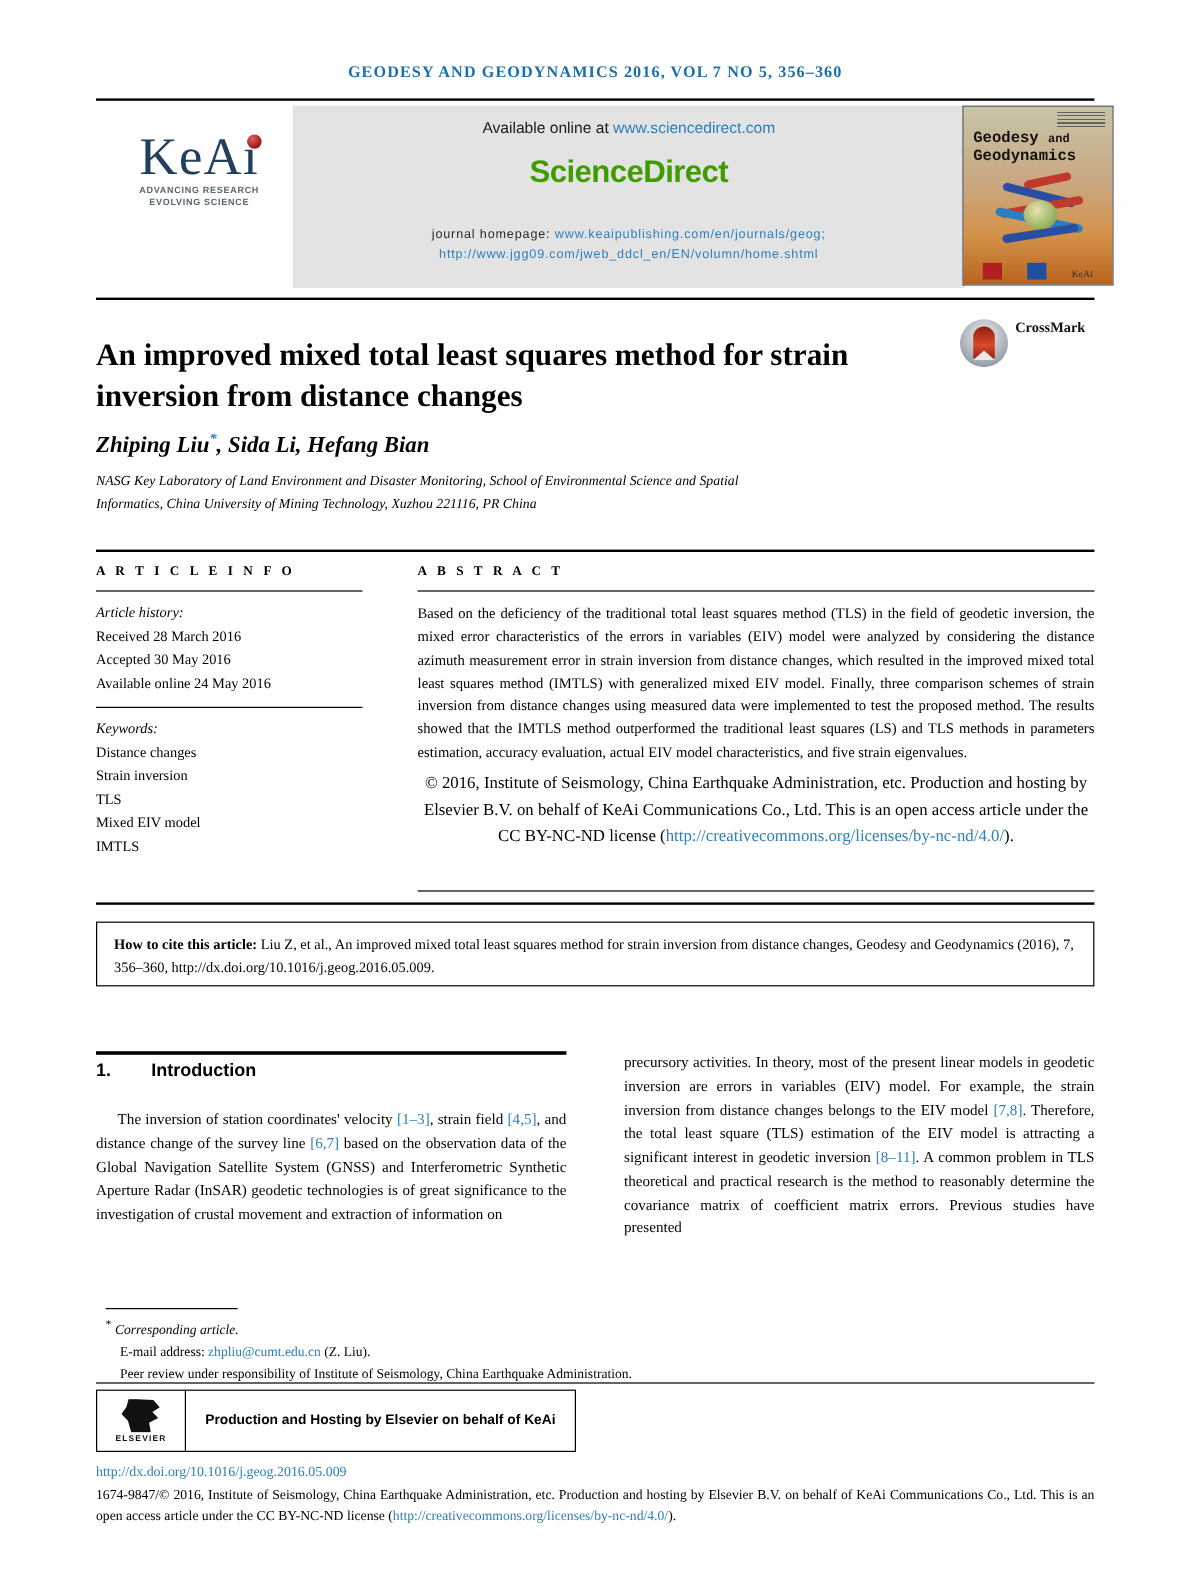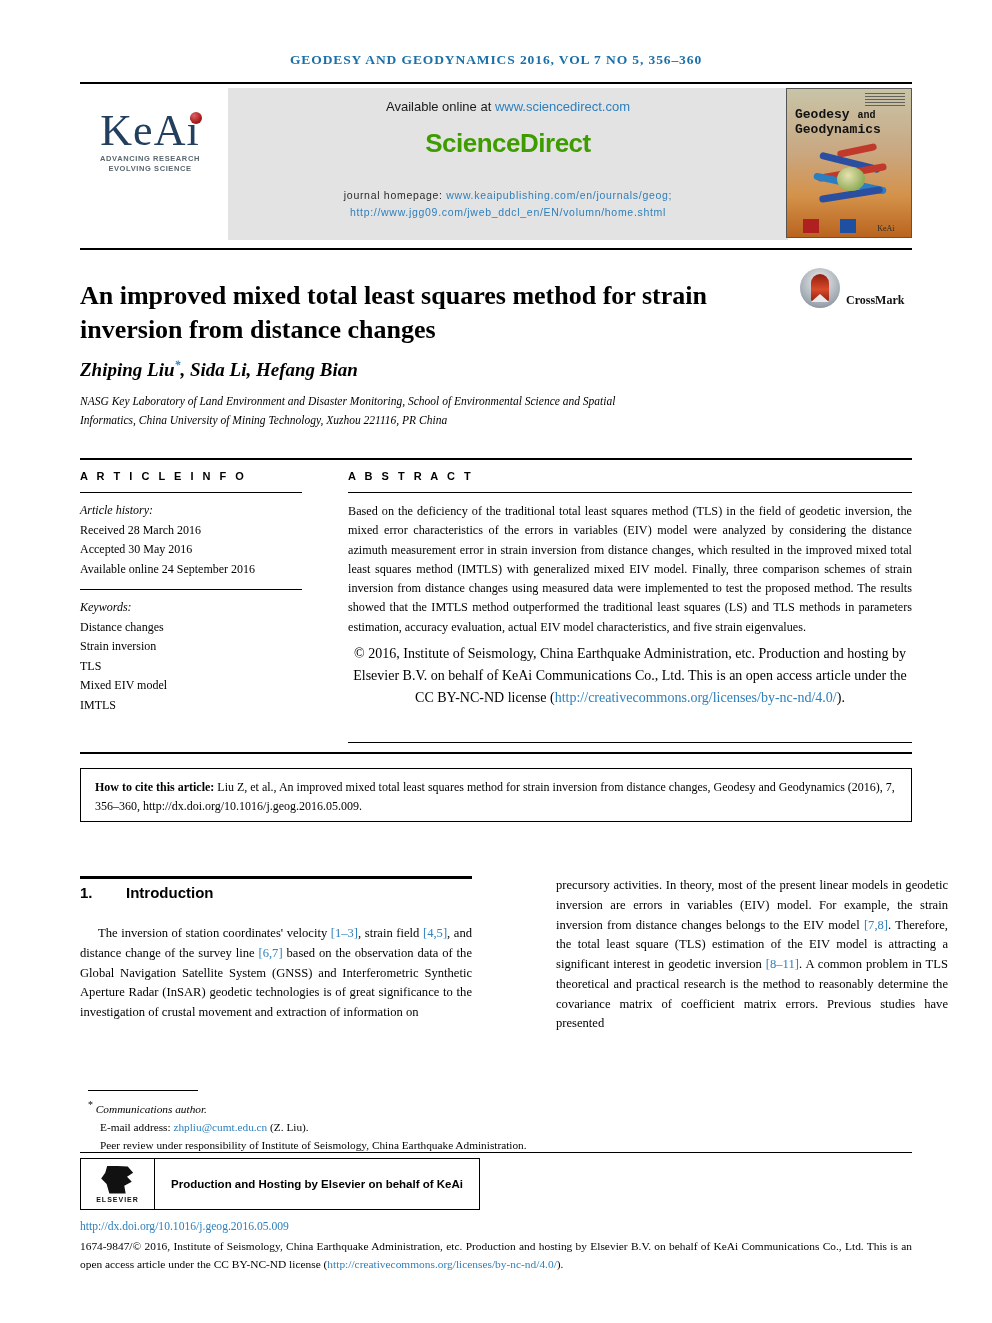--- a/index.html
+++ b/index.html
@@ -31,21 +31,21 @@
 
   .rule-top {
     position: absolute;
     top: 82px; left: 80px; width: 832px;
     border-top: 2px solid #000;
   }
 
   
   .header-band {
     position: absolute;
-    top: 88px; left: 80px;
+    top: 88px; left: 96px;
     width: 832px; height: 176px;
   }
   .keai-logo {
     position: absolute;
     left: 0; top: 22px;
     width: 140px; text-align: center;
   }
   .keai-wordmark {
     font-family: "Liberation Serif", serif;
     font-size: 44px;
@@ -160,21 +160,21 @@
     font-family: "Liberation Serif", serif;
     font-weight: bold;
     font-size: 26px;
     line-height: 1.3;
     color: #000;
   }
   .crossmark {
     position: absolute;
     right: 72px; top: 266px;
     width: 120px; height: 42px;
-    display: flex; align-items: flex-end; gap: 6px;
+    display: flex; align-items: flex-start; gap: 6px;
   }
   .cm-badge {
     width: 40px; height: 40px; border-radius: 50%;
     background: radial-gradient(circle at 50% 35%, #f0f0f0, #9aa3ad 72%, #6d757d 100%);
     display: flex; align-items: center; justify-content: center;
   }
   .cm-inner {
     width: 18px; height: 28px;
     background: linear-gradient(#8f1d10, #d94a2a 55%, #8f1d10);
     border-radius: 9px 9px 3px 3px;
@@ -209,21 +209,21 @@
     line-height: 1.62;
   }
 
   
   .rule-info {
     position: absolute;
     top: 458px; left: 80px; width: 832px;
     border-top: 2px solid #000;
   }
   .sec-head {
-    font-family: Liberation Sans, sans-serif;
+    font-family: Liberation Serif, serif;
     font-weight: bold;
     font-size: 11px;
     letter-spacing: 3px;
   }
   .col-info {
     position: absolute;
     left: 80px; top: 470px;
     width: 222px;
   }
   .col-info .hr { border-top: 1.5px solid #000; margin: 10px 0 8px 0; }
@@ -297,21 +297,21 @@
   .body-col {
     position: absolute;
     font-family: "Liberation Serif", serif;
     font-size: 12.6px;
     line-height: 1.57;
     text-align: justify;
     text-justify: inter-word;
     width: 392px;
   }
   .body-col.left  { left: 80px;  top: 924px; }
-  .body-col.right { left: 520px; top: 876px; margin-left: 36px; }
+  .body-col.right { left: 520px; top: 876px; }
   .body-col p { margin: 0; text-indent: 18px; }
   .body-col p.noind { text-indent: 0; }
   .ref { color: #2e7fbb; }
 
   
   .fn-rule {
     position: absolute;
     top: 1090px; left: 88px; width: 110px;
     border-top: 1px solid #000;
   }
@@ -454,21 +454,21 @@
 
   <div class="rule-info"></div>
 
   <div class="col-info">
     <div class="sec-head">A R T I C L E   I N F O</div>
     <div class="hr"></div>
     <div class="info-body">
       <div class="ital">Article history:</div>
       <div>Received 28 March 2016</div>
       <div>Accepted 30 May 2016</div>
-      <div>Available online 24 September 2016</div>
+      <div>Available online 24 May 2016</div>
     </div>
     <div class="hr"></div>
     <div class="info-body">
       <div class="ital">Keywords:</div>
       <div>Distance changes</div>
       <div>Strain inversion</div>
       <div>TLS</div>
       <div>Mixed EIV model</div>
       <div>IMTLS</div>
     </div>
@@ -498,21 +498,21 @@
   <div class="body-col left">
     <p><span>The inversion of station coordinates' velocity </span><span class="ref">[1–3]</span><span>, strain field </span><span class="ref">[4,5]</span><span>, and distance change of the survey line </span><span class="ref">[6,7]</span><span> based on the observation data of the Global Navigation Satellite System (GNSS) and Interferometric Synthetic Aperture Radar (InSAR) geodetic technologies is of great significance to the investigation of crustal movement and extraction of information on</span></p>
   </div>
 
   <div class="body-col right">
     <p class="noind"><span>precursory activities. In theory, most of the present linear models in geodetic inversion are errors in variables (EIV) model. For example, the strain inversion from distance changes belongs to the EIV model </span><span class="ref">[7,8]</span><span>. Therefore, the total least square (TLS) estimation of the EIV model is attracting a significant interest in geodetic inversion </span><span class="ref">[8–11]</span><span>. A common problem in TLS theoretical and practical research is the method to reasonably determine the covariance matrix of coefficient matrix errors. Previous studies have presented</span></p>
   </div>
 
   <div class="fn-rule"></div>
   <div class="footnotes">
-    <div><span class="star">*</span> <span class="ital">Communications author.</span></div>
+    <div><span class="star">*</span> <span class="ital">Corresponding article.</span></div>
     <div style="padding-left:12px"><span>E-mail address: </span><a href="#" class="lnk">zhpliu@cumt.edu.cn</a><span> (Z. Liu).</span></div>
     <div style="padding-left:12px">Peer review under responsibility of Institute of Seismology, China Earthquake Administration.</div>
   </div>
   <div class="fn-rule2"></div>
 
   <div class="prod-box">
     <div class="els-logo">
       <div class="els-tree"></div>
       <div class="els-name">ELSEVIER</div>
     </div>

